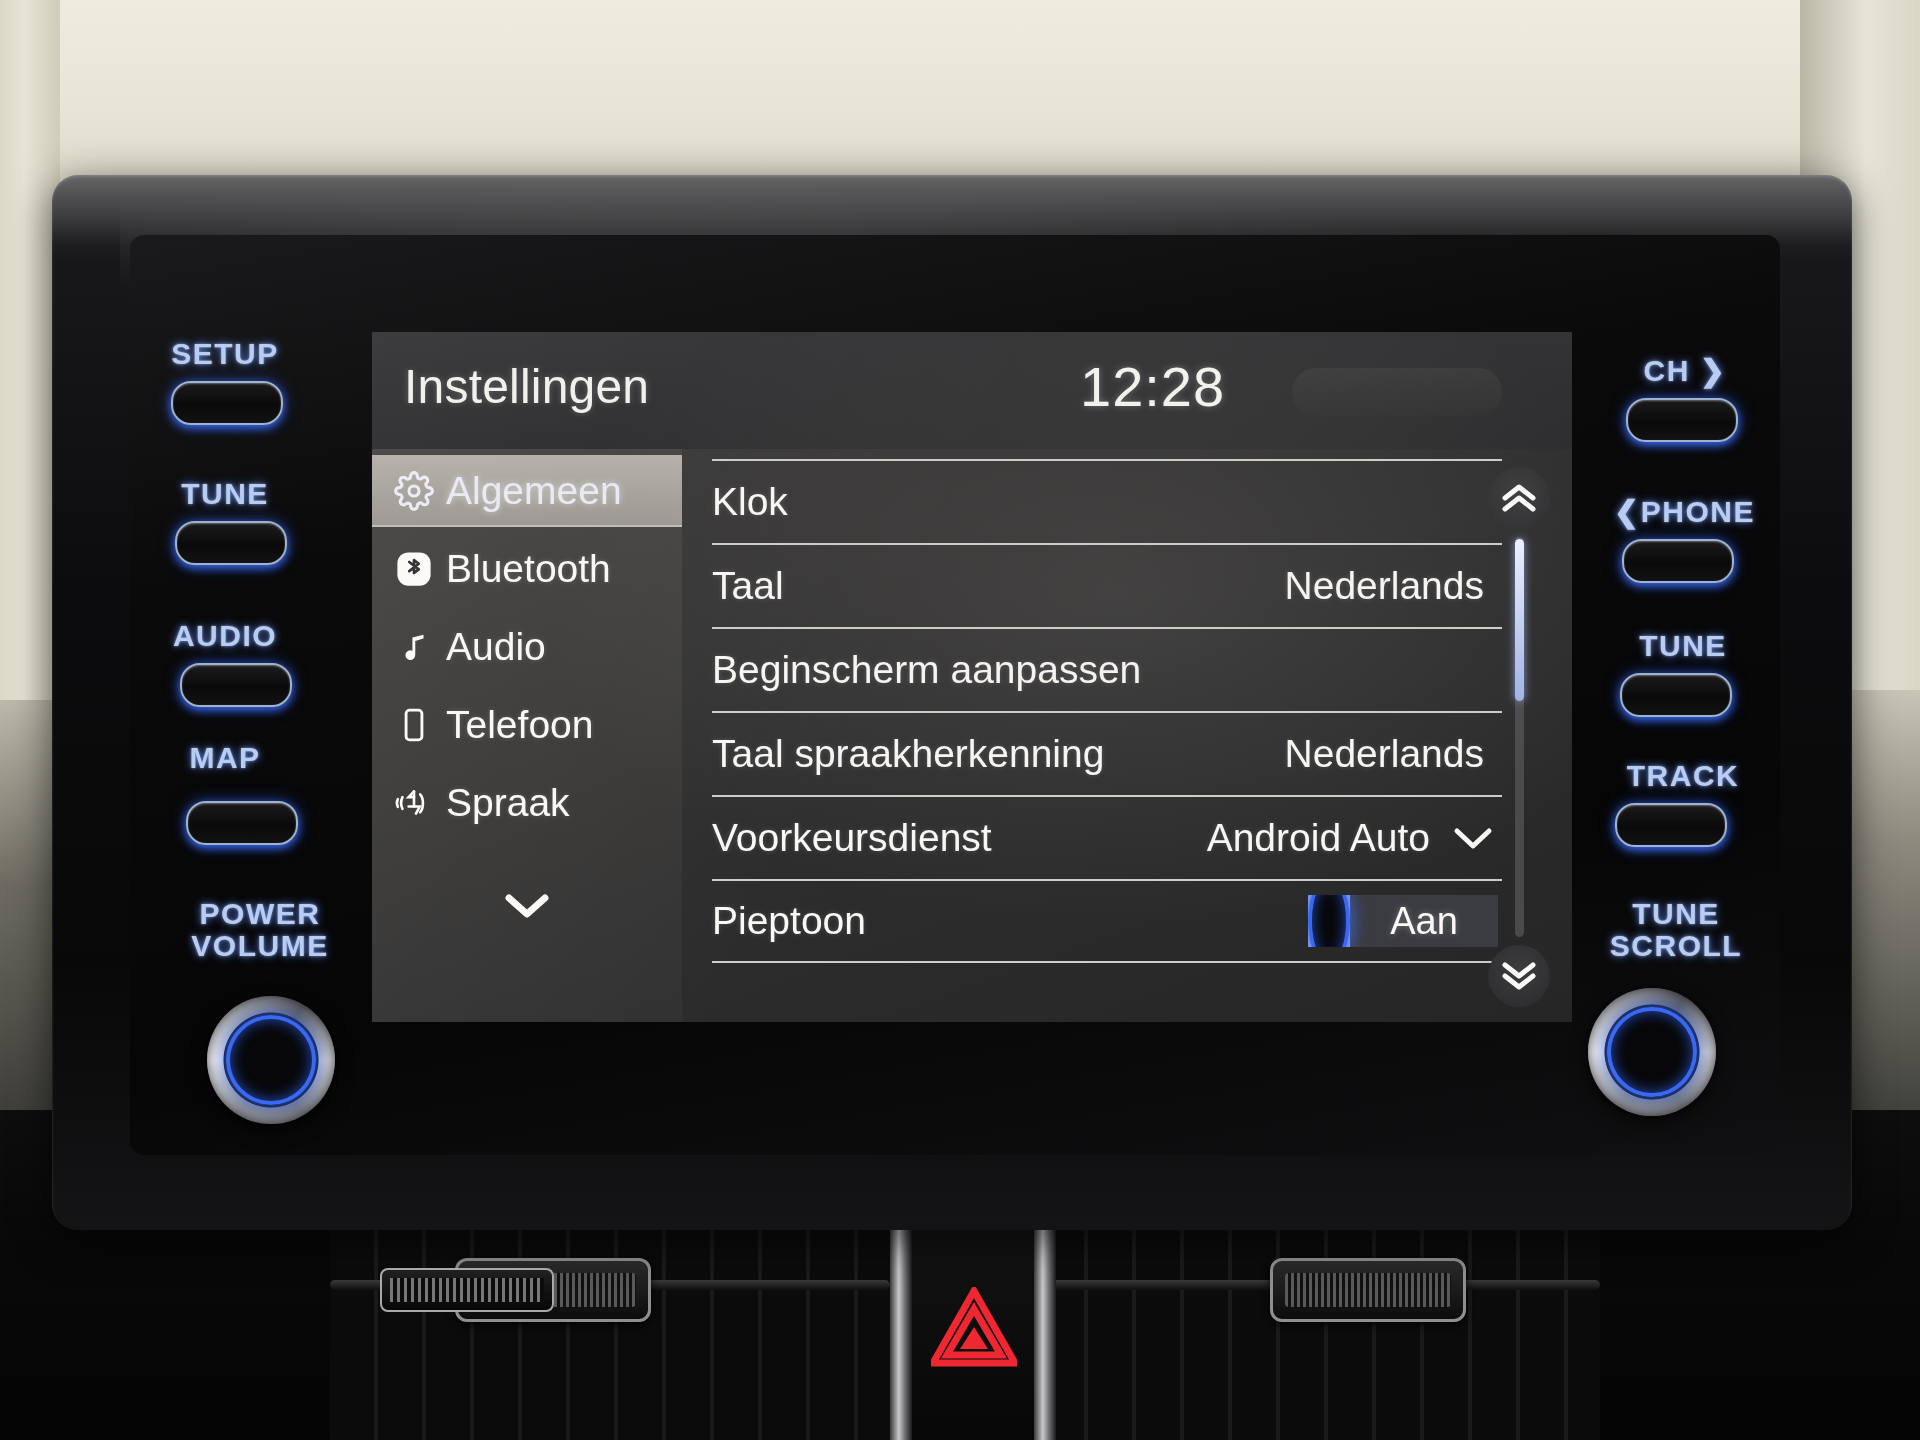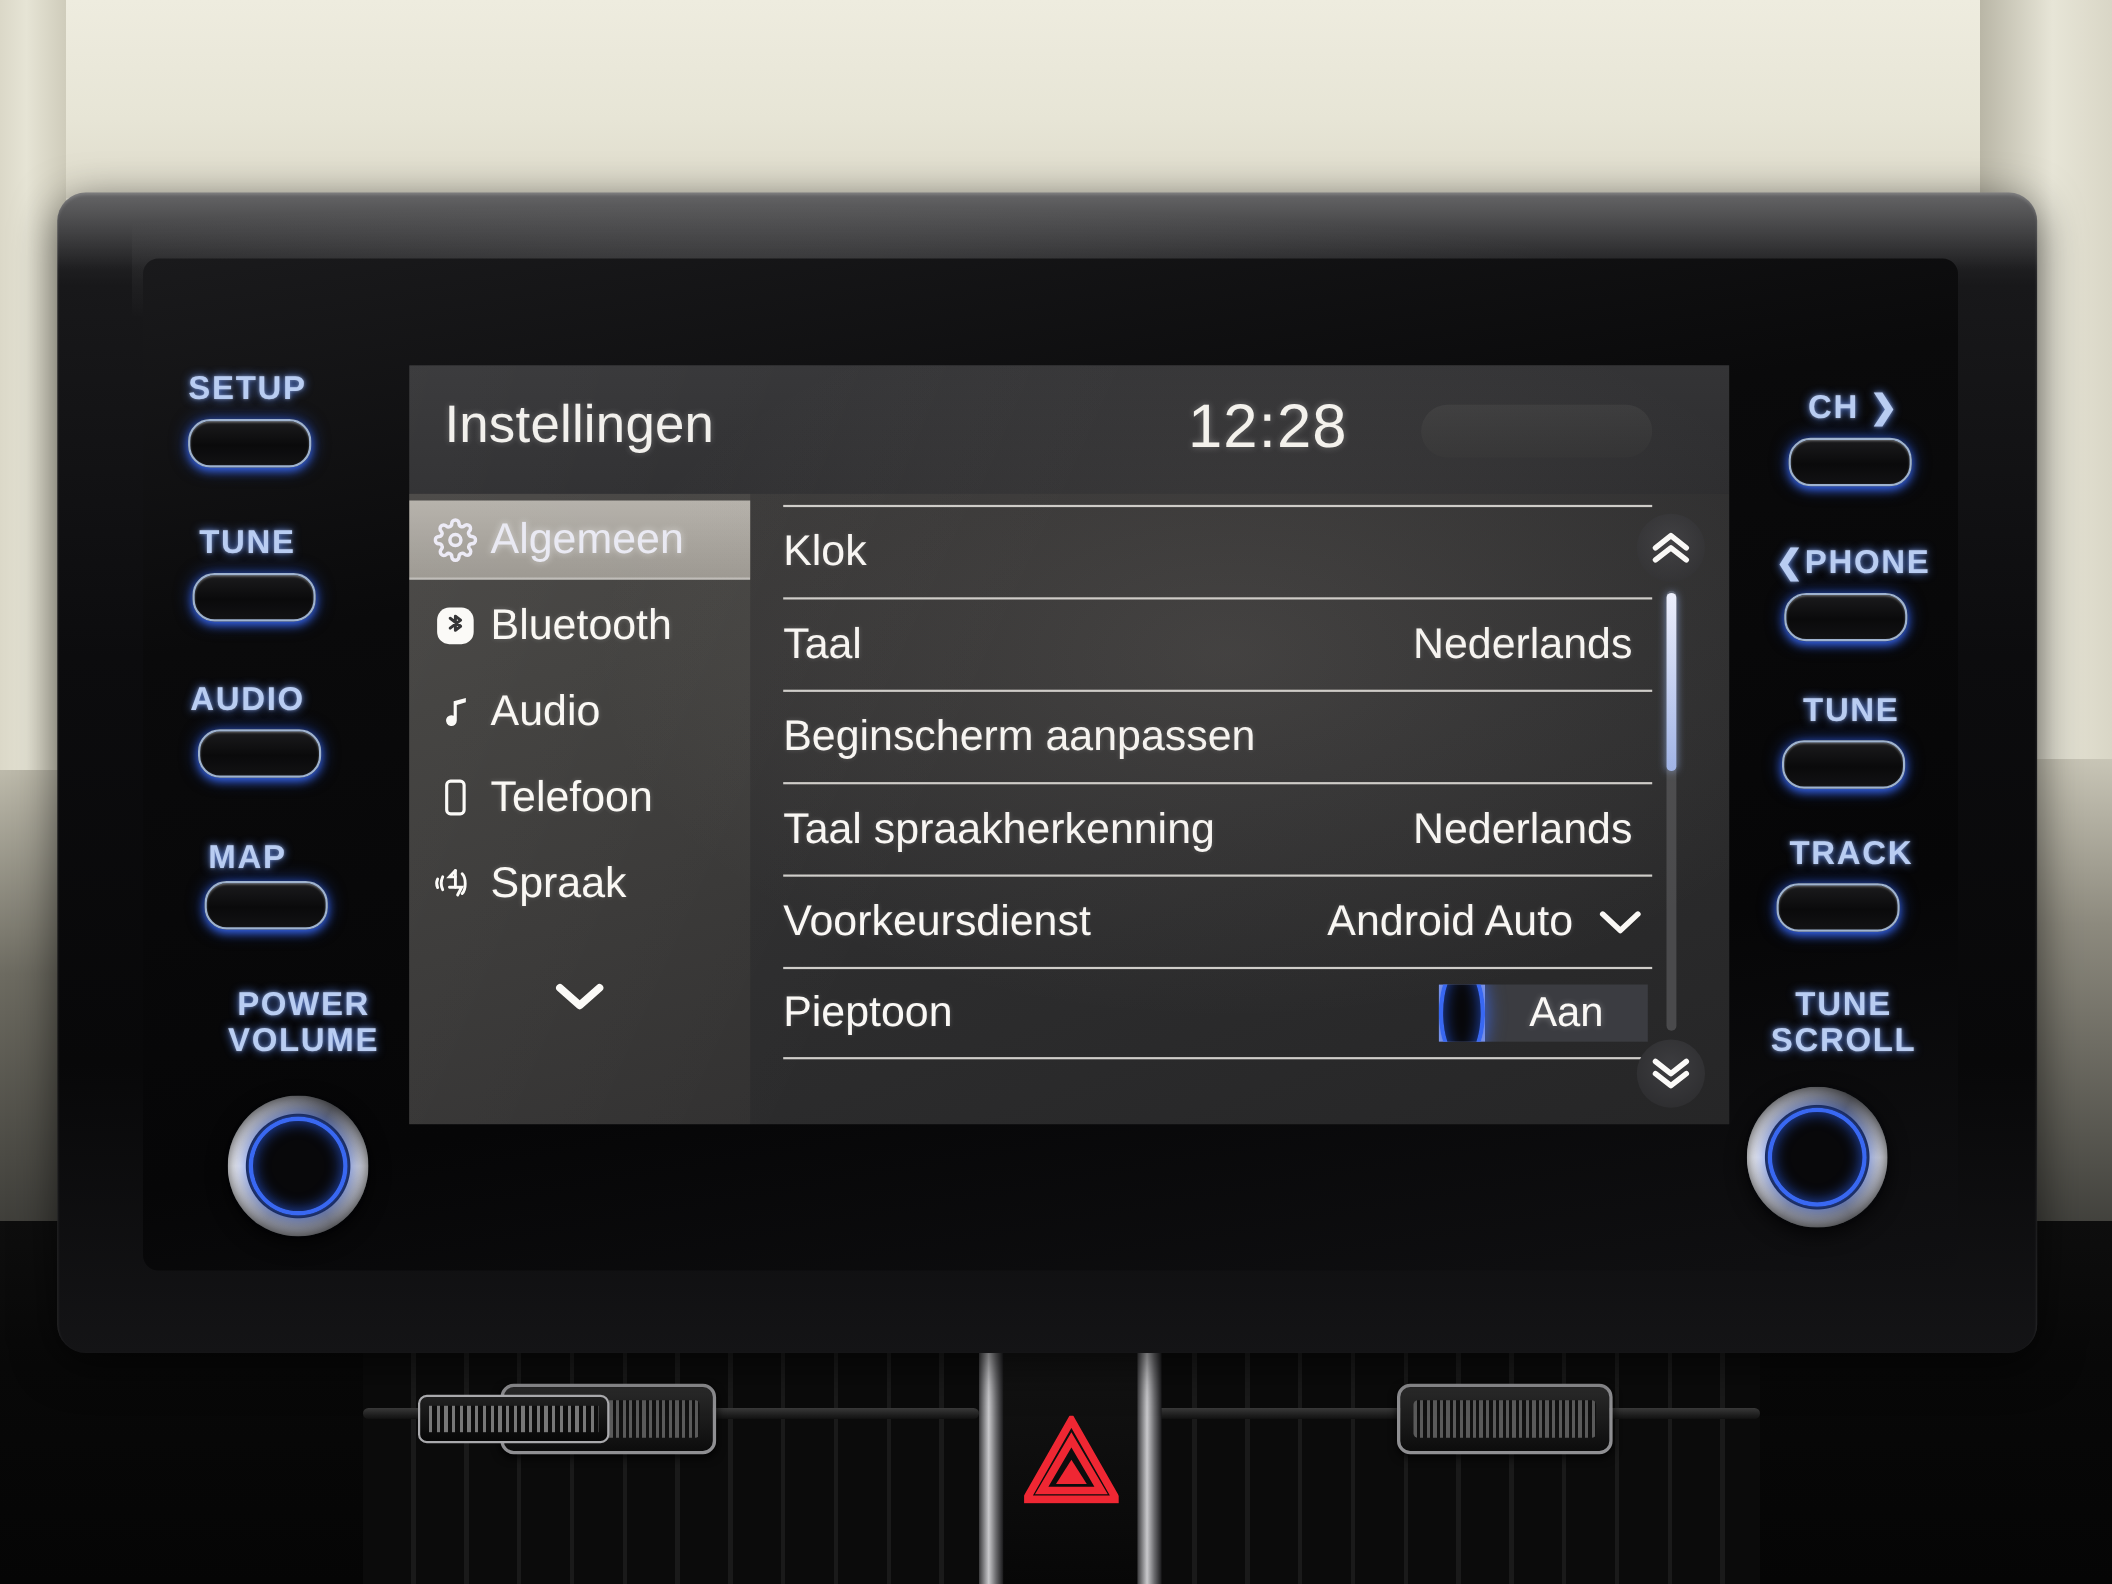--- a/index.html
+++ b/index.html
@@ -285,24 +285,24 @@
 
 <div class="hw-label" style="left:150px;top:338px;width:150px;">SETUP</div>
 <div class="hw-btn" style="left:171px;top:381px;"></div>
 
 <div class="hw-label" style="left:150px;top:478px;width:150px;">TUNE</div>
 <div class="hw-btn" style="left:175px;top:521px;"></div>
 
 <div class="hw-label" style="left:150px;top:620px;width:150px;">AUDIO</div>
 <div class="hw-btn" style="left:180px;top:663px;"></div>
 
-<div class="hw-label" style="left:150px;top:764px;width:150px;">MAP</div>
+<div class="hw-label" style="left:150px;top:742px;width:150px;">MAP</div>
 <div class="hw-btn" style="left:186px;top:801px;"></div>
 
-<div class="hw-label" style="left:186px;top:898px;width:180px;">POWER
+<div class="hw-label" style="left:170px;top:898px;width:180px;">POWER
 VOLUME</div>
 <div class="knob" style="left:207px;top:996px;"></div>
 
 <div class="hw-label" style="left:1610px;top:355px;width:150px;">CH ❯</div>
 <div class="hw-btn" style="left:1626px;top:398px;"></div>
 
 <div class="hw-label" style="left:1602px;top:496px;width:165px;">❮PHONE</div>
 <div class="hw-btn" style="left:1622px;top:539px;"></div>
 
 <div class="hw-label" style="left:1608px;top:630px;width:150px;">TUNE</div>

